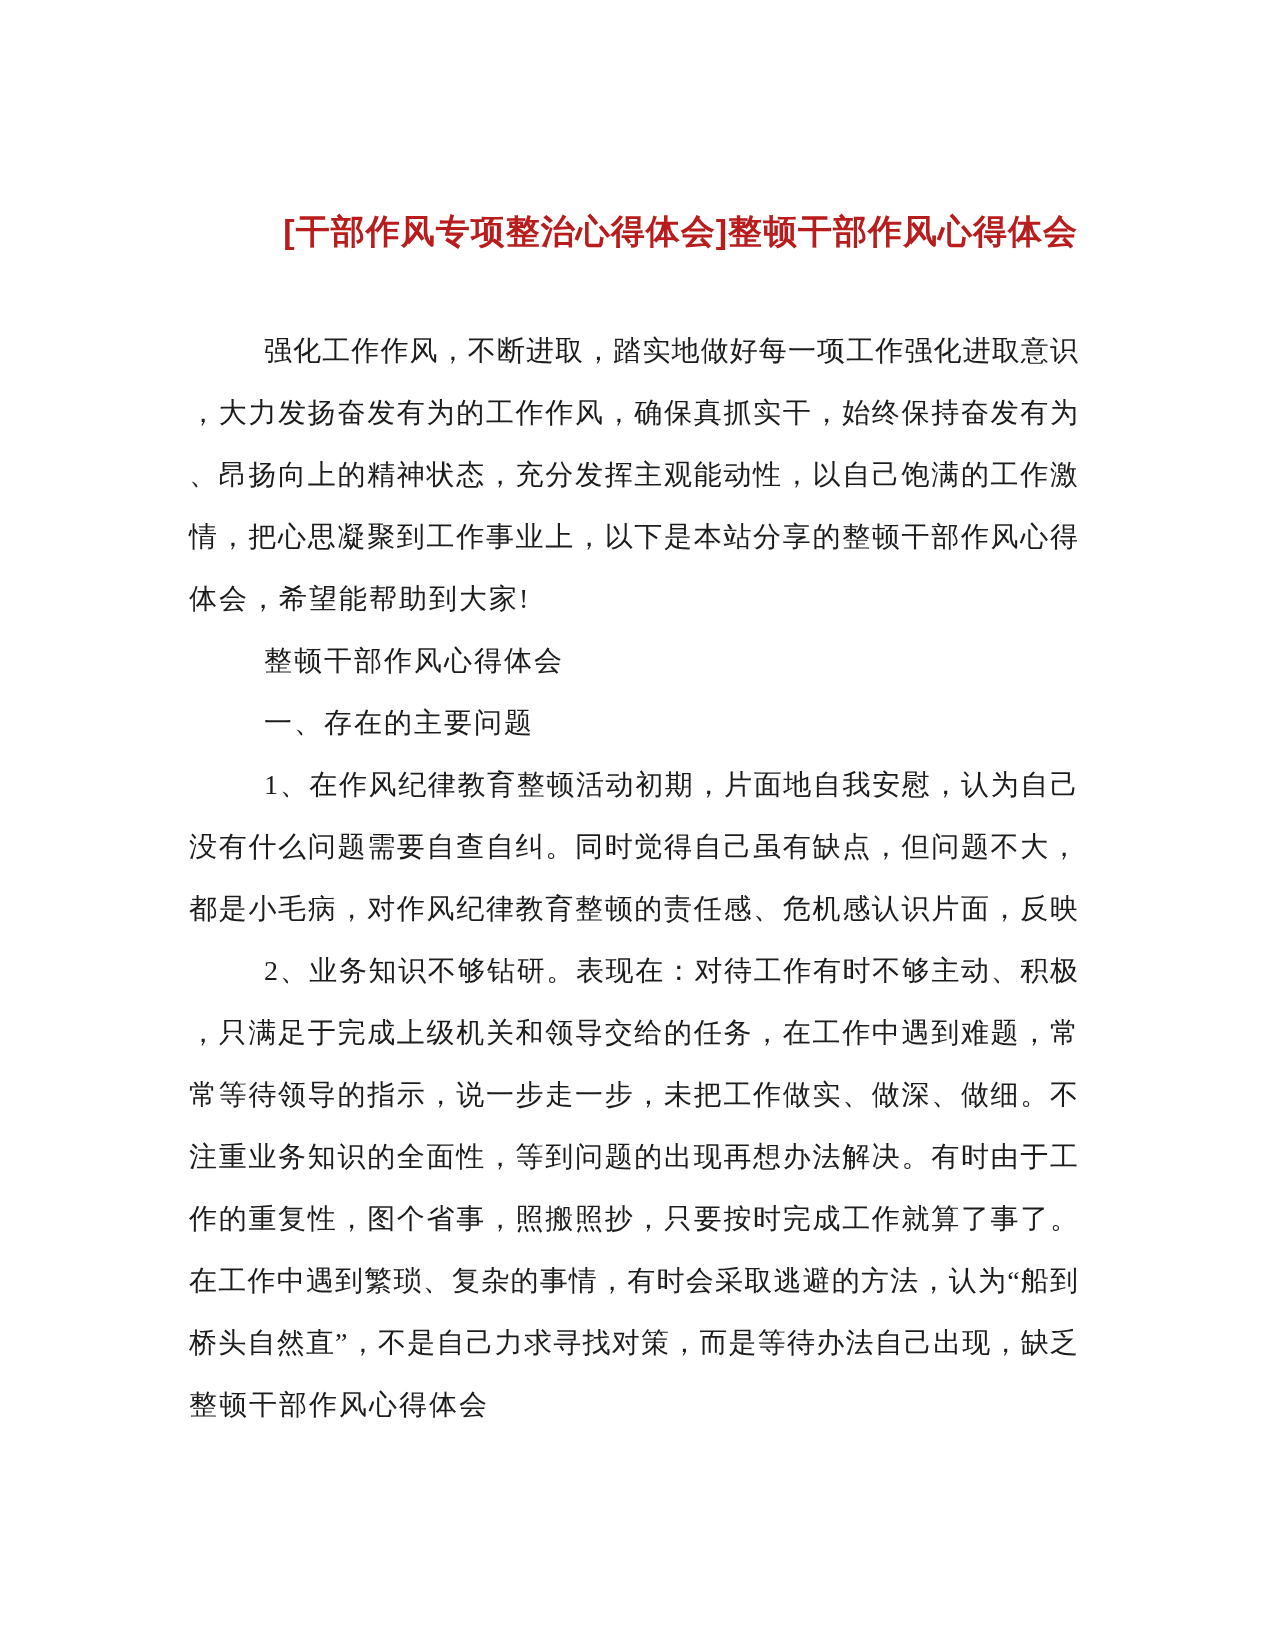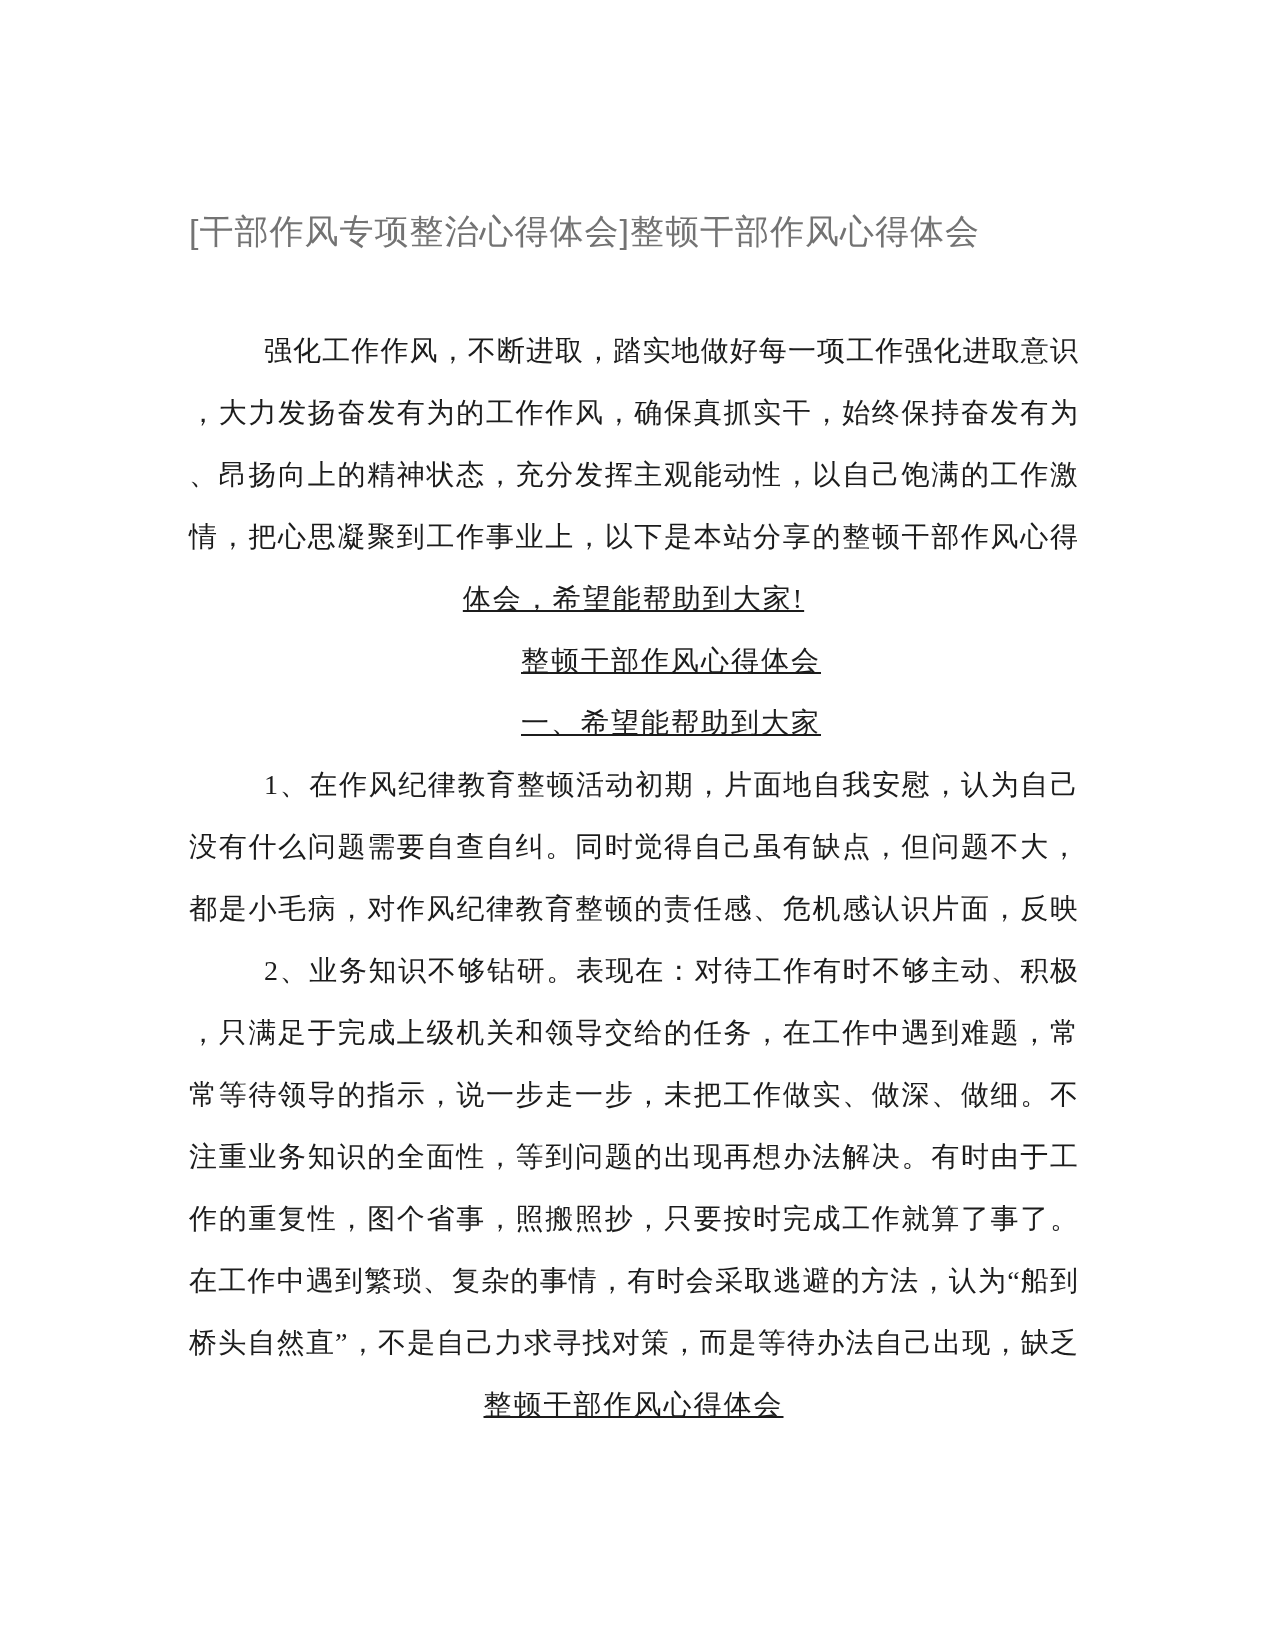--- a/index.html
+++ b/index.html
@@ -17,25 +17,25 @@
   }
   .page {
     box-sizing: border-box;
     width: 1275px;
     height: 1650px;
     padding: 205px 197px 0 189px;
   }
   .doc-title {
     margin: 0 0 63px 0;
     font-family: "Liberation Sans", "DejaVu Sans", sans-serif;
-    font-weight: normal;
+    font-weight: bold;
     font-size: 34px;
     line-height: 52px;
-    text-align: left;
-    color: #737373;
+    text-align: right;
+    color: #b91c1c;
     letter-spacing: 1px;
     white-space: nowrap;
   }
   .content {
     font-size: 28px;
   }
   .paragraph {
     margin: 0;
   }
   .line {
@@ -49,22 +49,21 @@
     justify-content: space-between;
     align-items: center;
   }
   .line.fill span {
     display: block;
     flex: 0 0 auto;
   }
   
   .line.last {
     letter-spacing: 2px;
-    text-align: center;
-    text-decoration: underline;
+    text-align: left;
   }
   .line.indent {
     padding-left: 75px;
   }
 </style>
 </head>
 <body>
 
 <div class="page">
   <h1 class="doc-title">[干部作风专项整治心得体会]整顿干部作风心得体会</h1>
@@ -195,21 +194,21 @@
           <span>风</span>
           <span>心</span>
           <span>得</span>
         </div>
         <div class="line last">体会，希望能帮助到大家!</div>
       </div>
       <div class="paragraph">
         <div class="line indent last">整顿干部作风心得体会</div>
       </div>
       <div class="paragraph">
-        <div class="line indent last">一、希望能帮助到大家</div>
+        <div class="line indent last">一、存在的主要问题</div>
       </div>
       <div class="paragraph">
         <div class="line indent fill">
           <span>1</span>
           <span>、</span>
           <span>在</span>
           <span>作</span>
           <span>风</span>
           <span>纪</span>
           <span>律</span>

